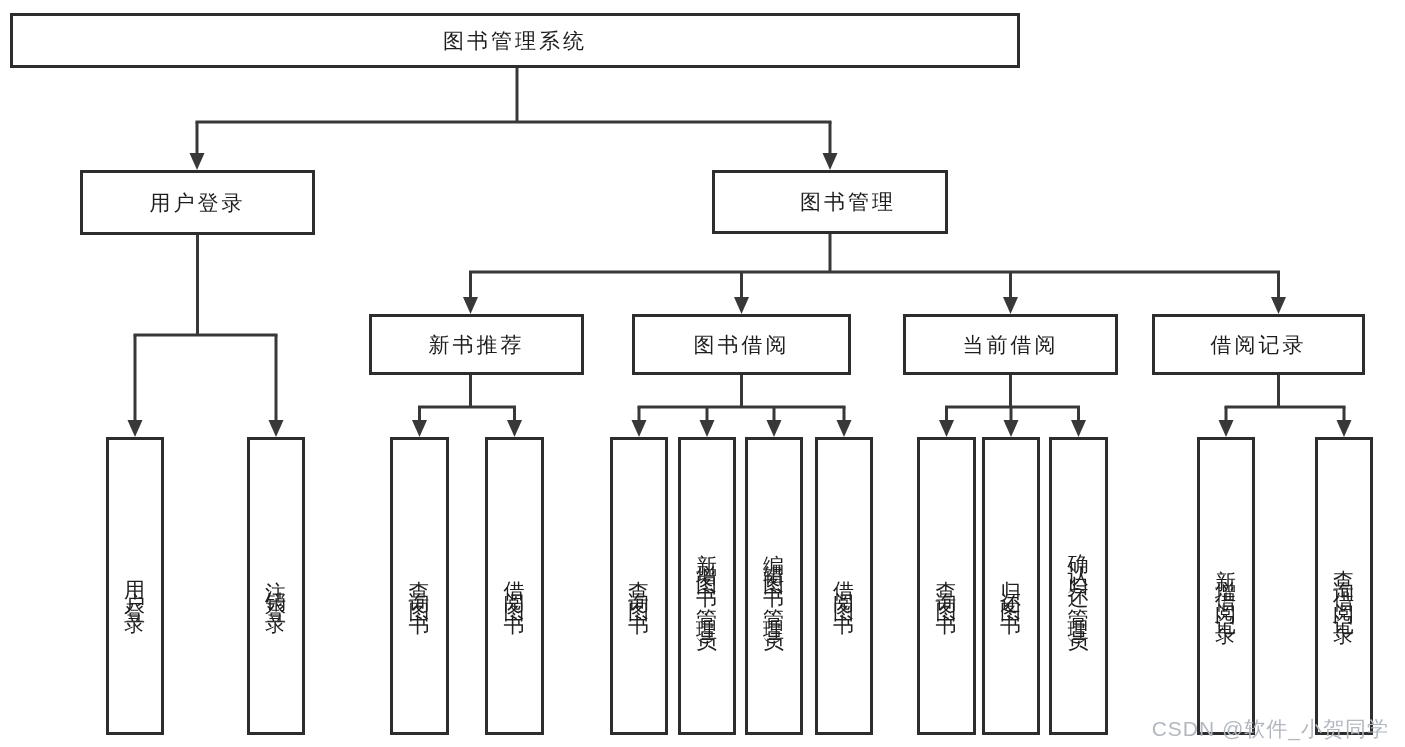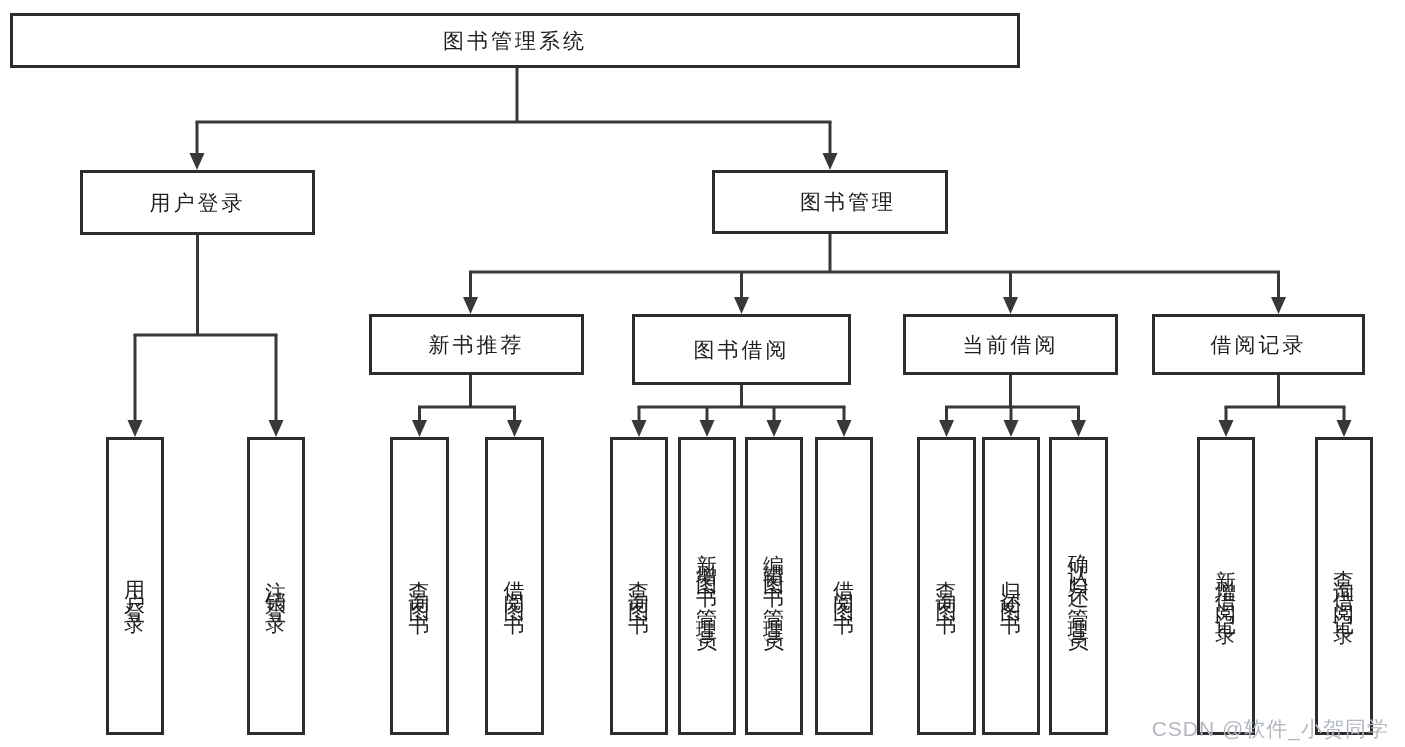--- a/index.html
+++ b/index.html
@@ -120,21 +120,21 @@
       <line x1="1344" y1="407" x2="1344" y2="424" stroke="#383838" stroke-width="3"></line>
       <polygon points="1336.5,420 1351.5,420 1344,437" fill="#383838"></polygon>
     </svg>
 
   <div class="box" style="left:10px; top:13px; width:1010px; height:55px;">图书管理系统</div>
 
   <div class="box" style="left:80px; top:170px; width:235px; height:65px;">用户登录</div>
   <div class="box" style="left:712px; top:170px; width:236px; height:64px;padding-left:36px;">图书管理</div>
 
   <div class="box" style="left:369px; top:314px; width:215px; height:61px;">新书推荐</div>
-  <div class="box" style="left:632px; top:314px; width:219px; height:71px;">图书借阅</div>
+  <div class="box" style="left:632px; top:314px; width:219px; height:61px;">图书借阅</div>
   <div class="box" style="left:903px; top:314px; width:215px; height:61px;text-align:center;">当前借阅</div>
   <div class="box" style="left:1152px; top:314px; width:213px; height:61px;">借阅记录</div>
 
   <div class="box" style="left:106px; top:437px; width:58px; height:298px;">
     <span class="vtext">用户登录</span>
   </div>
   <div class="box" style="left:247px; top:437px; width:58px; height:298px;">
     <span class="vtext">注销登录</span>
   </div>
 

